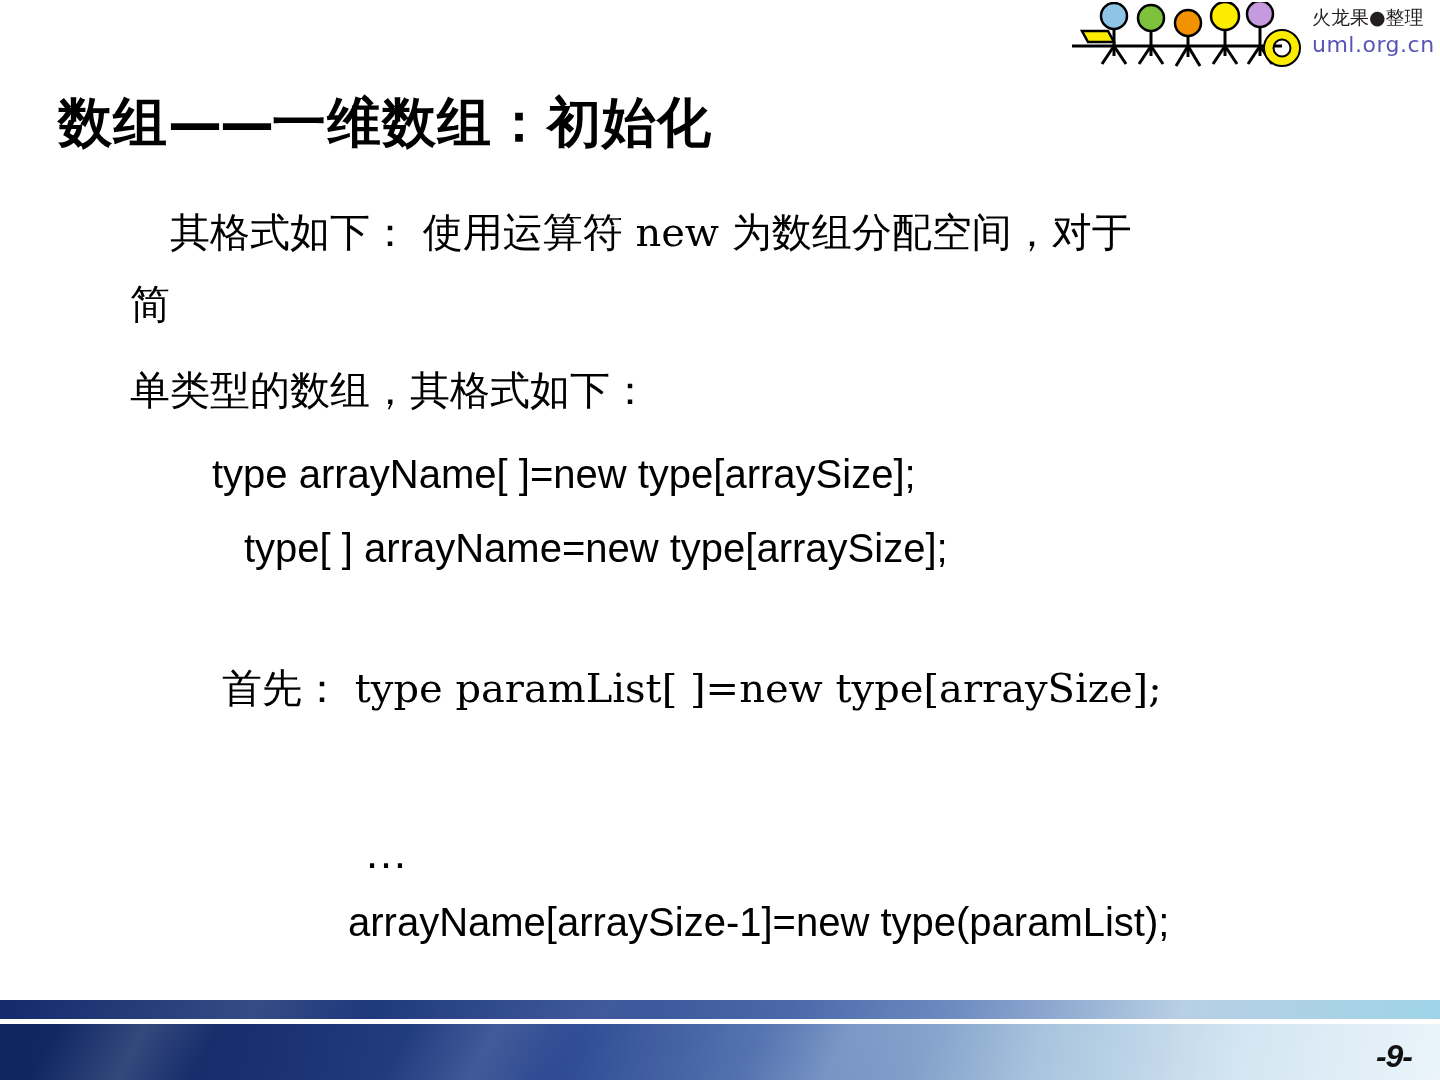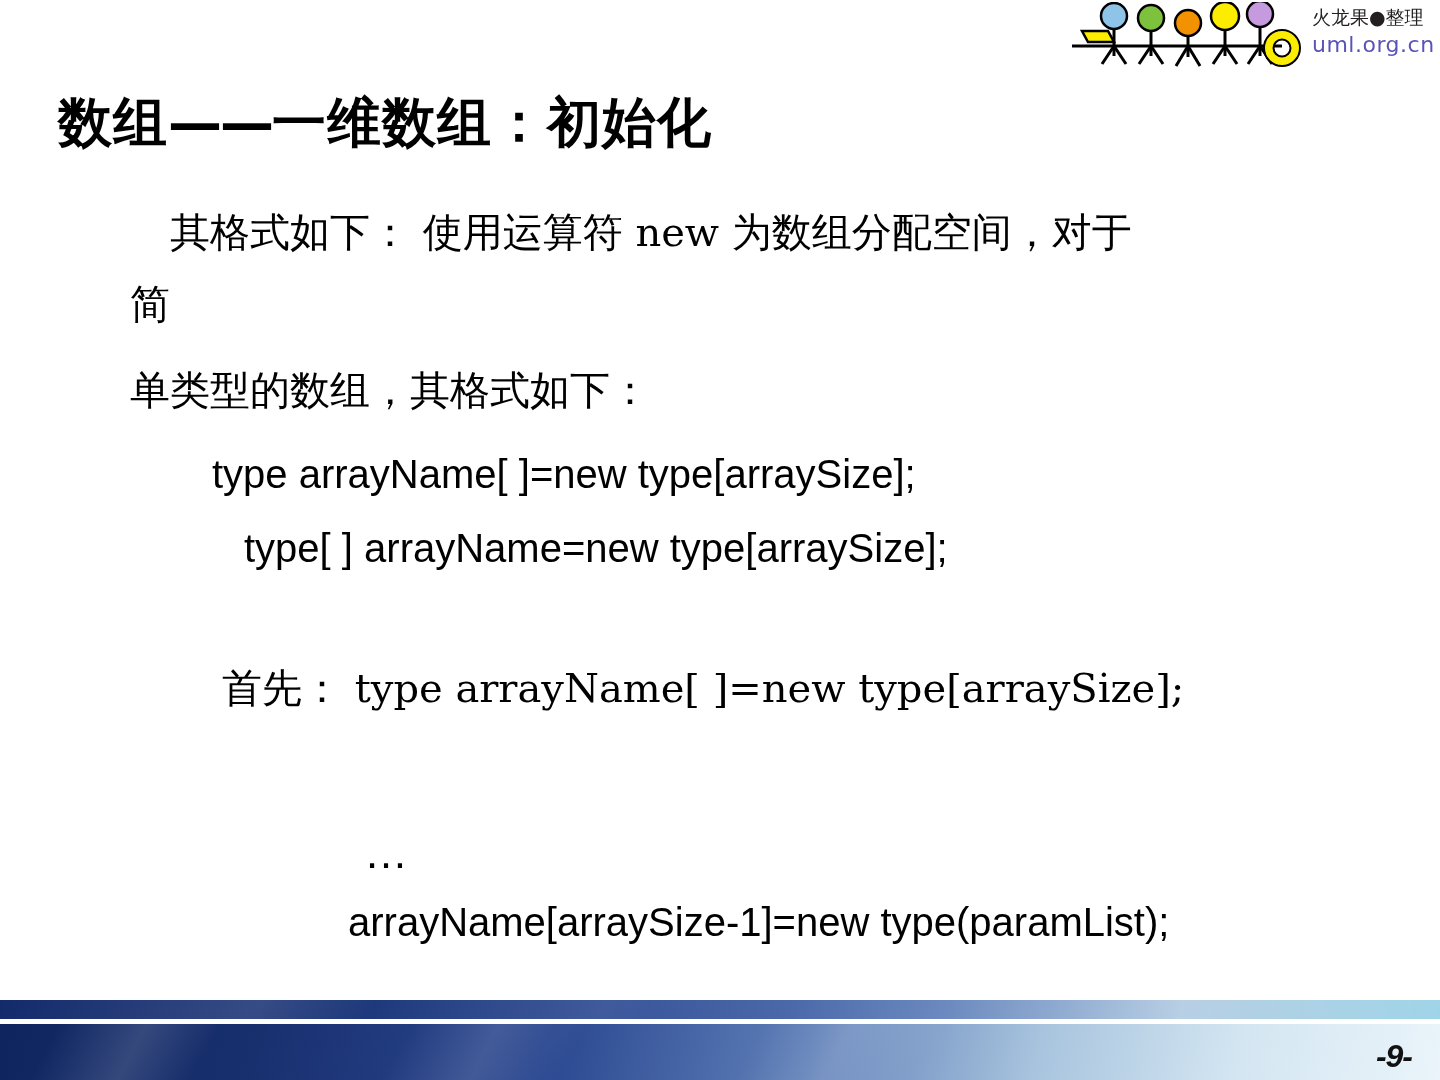--- a/index.html
+++ b/index.html
@@ -224,21 +224,21 @@
   </div>
 
   <h1 class="title"><span>数组</span><span class="dash">——</span><span>一维数组：初始化</span></h1>
 
   <div class="body-area">
     <div class="line mix" style="left:170px; top:10px;">其格式如下： 使用运算符 new 为数组分配空间，对于</div>
     <div class="line cn" style="left:130px; top:82px;">简</div>
     <div class="line cn" style="left:130px; top:162px;margin-top:6px;">单类型的数组，其格式如下：</div>
     <div class="line code" style="left:212px; top:252px;">type arrayName[ ]=new type[arraySize];</div>
     <div class="line code" style="left:204px; top:326px;margin-left:40px;">type[ ] arrayName=new type[arraySize];</div>
-    <div class="line mix" style="left:222px; top:466px;">首先： type arrayName[ ]=new type[arraySize];</div>
+    <div class="line mix" style="left:222px; top:466px;">首先： type paramList[ ]=new type[arraySize];</div>
     <div class="line dots" style="left:364px; top:632px;">…</div>
     <div class="line code" style="left:348px; top:700px;text-align:center;">arrayName[arraySize-1]=new type(paramList);</div>
   </div>
 
   <div class="footer-band-top"></div>
   <div class="footer-band-bottom"></div>
   <div class="page-number">-9-</div>
 
 </div>
 

